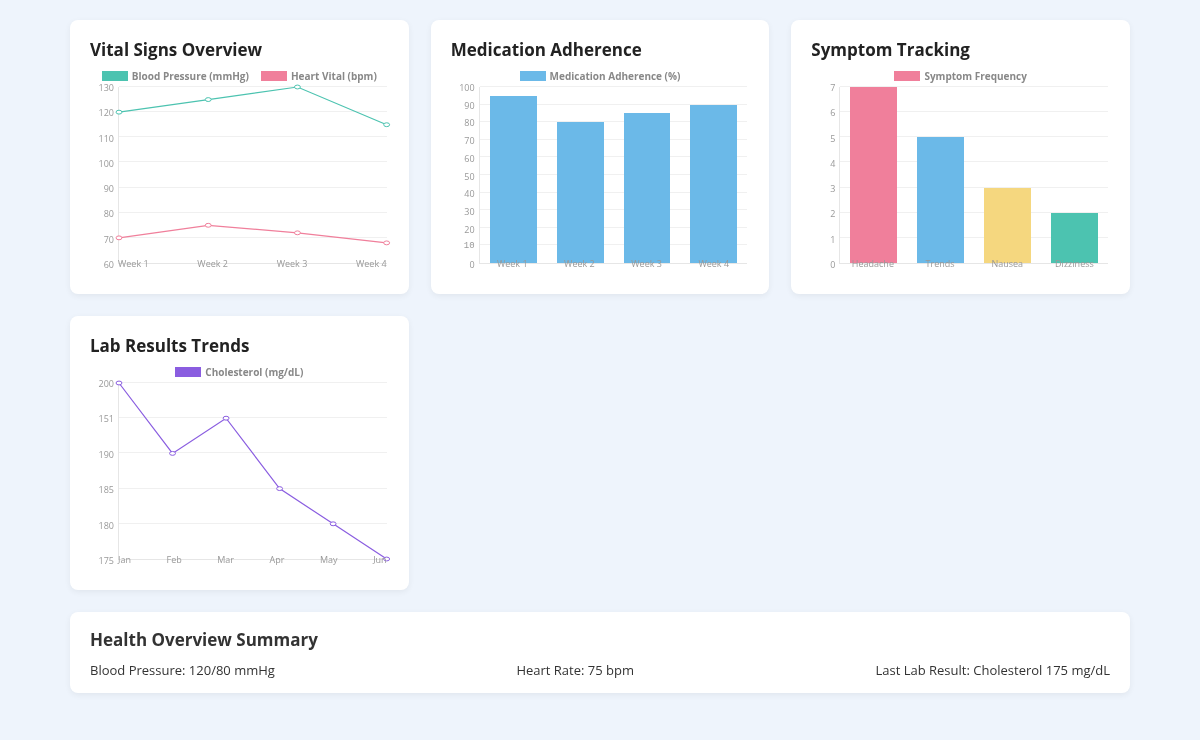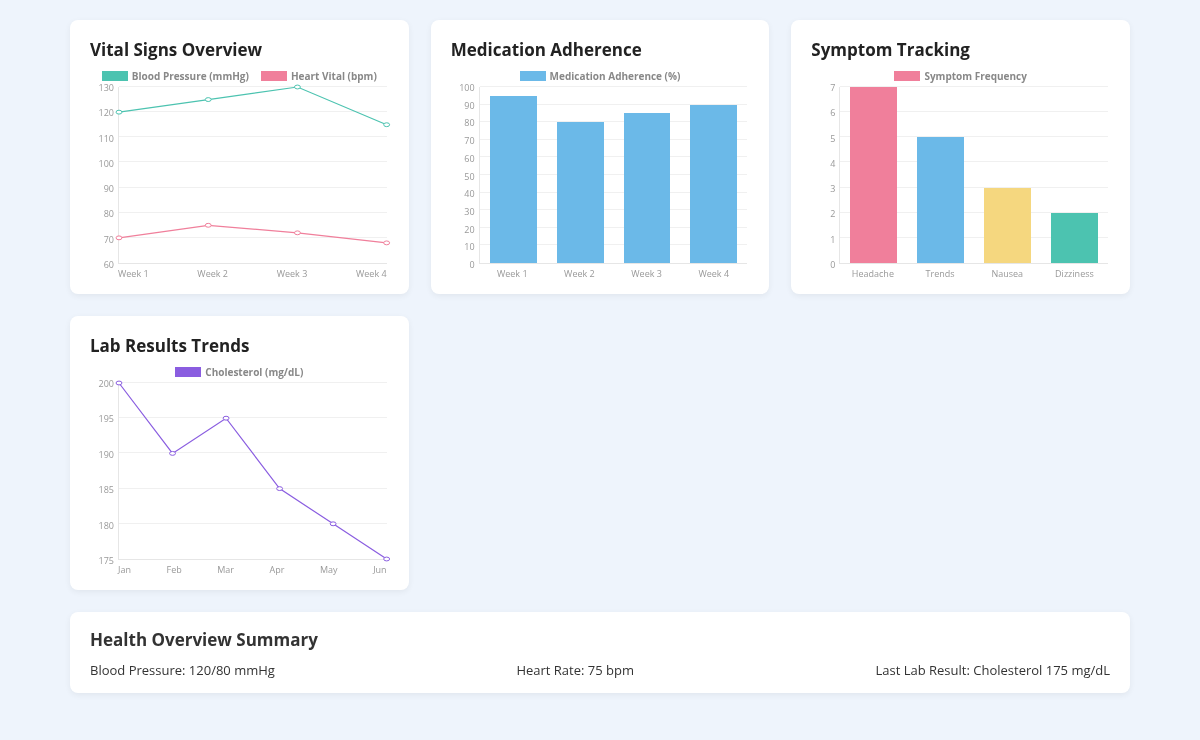--- a/index.html
+++ b/index.html
@@ -79,21 +79,21 @@
     position: absolute;
     left: 28px; right: 2px; top: 0; bottom: 18px;
     border-left: 1px solid #e6e6e6;
     border-bottom: 1px solid #e6e6e6;
   }
   .plot .grid-h {
     position: absolute; left:0; right:0; height:1px; background:#f0f0f0;
   }
   .plot .xaxis {
     position: absolute;
-    left: 28px; right: 2px; bottom: 2px; height: 18px;
+    left: 28px; right: 2px; bottom: 12px; height: 18px;
     display: flex; justify-content: space-between;
     font-size: 9px; color:#999;
     align-items: center;
     padding-top: 4px;
   }
   .plot .xaxis.centered > span { flex:1; text-align:center; }
   .bars {
     position:absolute; inset:0;
     display:flex; align-items:flex-end; justify-content:space-around;
   }
@@ -179,21 +179,21 @@
       <h2>Medication Adherence</h2>
       <div class="legend">
         <span class="sw">
             <span class="box" style="background:#6bb9e8"></span>
             <span>Medication Adherence (%)</span>
           </span>
       </div>
       <div class="plot">
           <div class="yaxis">
             <div class="ytick" style="bottom: 0%;">0</div>
-            <div class="ytick" style="bottom: 10%;">10</div>
+            <div class="ytick" style="bottom: 10%; font-family: Liberation Mono, monospace;">10</div>
             <div class="ytick" style="bottom: 20%;">20</div>
             <div class="ytick" style="bottom: 30%;">30</div>
             <div class="ytick" style="bottom: 40%;">40</div>
             <div class="ytick" style="bottom: 50%;">50</div>
             <div class="ytick" style="bottom: 60%;">60</div>
             <div class="ytick" style="bottom: 70%;">70</div>
             <div class="ytick" style="bottom: 80%;">80</div>
             <div class="ytick" style="bottom: 90%;">90</div>
             <div class="ytick" style="bottom: 100%;">100</div>
           </div>
@@ -274,21 +274,21 @@
             <span class="box" style="background:#8a5de0"></span>
             <span>Cholesterol (mg/dL)</span>
           </span>
       </div>
       <div class="plot">
           <div class="yaxis">
             <div class="ytick" style="bottom: 0%;">175</div>
             <div class="ytick" style="bottom: 20%; text-align: right;">180</div>
             <div class="ytick" style="bottom: 40%;">185</div>
             <div class="ytick" style="bottom: 60%;">190</div>
-            <div class="ytick" style="bottom: 80%;">195</div>
+            <div class="ytick" style="bottom: 80%;">151</div>
             <div class="ytick" style="bottom: 100%;">200</div>
           </div>
           <div class="inner">
             <div class="grid-h" style="bottom: 20%;"></div>
             <div class="grid-h" style="bottom: 40%;"></div>
             <div class="grid-h" style="bottom: 60%;"></div>
             <div class="grid-h" style="bottom: 80%;"></div>
             <div class="grid-h" style="bottom: 100%;"></div>
             <svg viewBox="0 0 100 100" preserveAspectRatio="none" class="linechart">
               <polyline points="0,0 20,40 40,20 60,60 80,80 100,100" fill="none" stroke="#8a5de0" stroke-width="1.2" vector-effect="non-scaling-stroke"></polyline>

